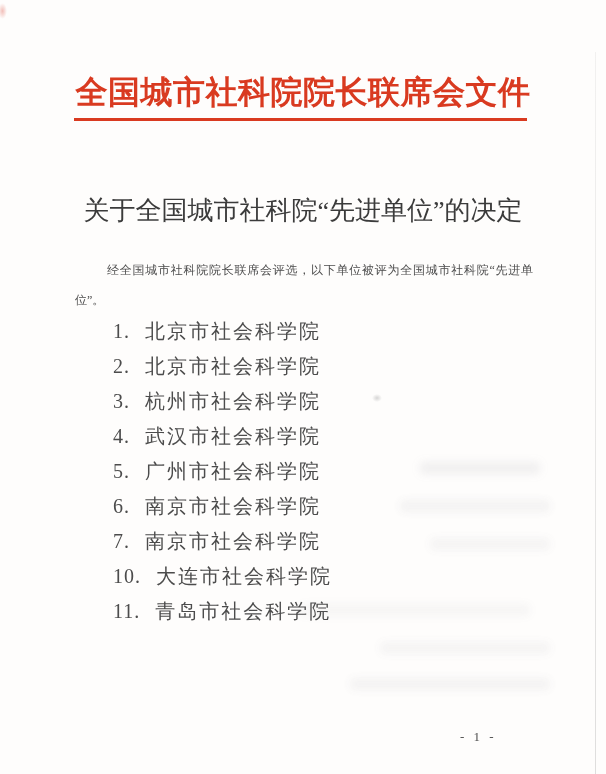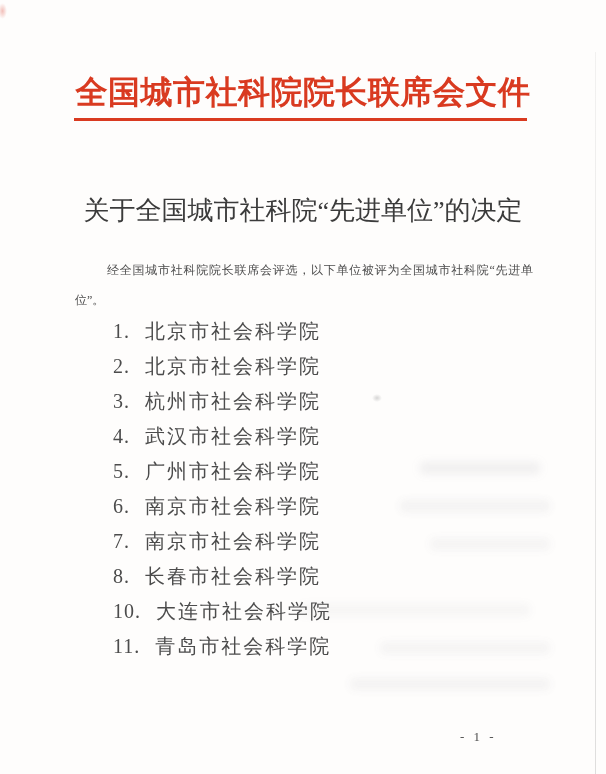--- a/index.html
+++ b/index.html
@@ -136,23 +136,20 @@
       </li>
 
       <li>
         <span class="num">6.</span><span class="unit-name">南京市社会科学院</span>
       </li>
 
       <li>
         <span class="num">7.</span><span class="unit-name">南京市社会科学院</span>
       </li>
 
-      <li>
-        <span class="num">8.</span><span class="unit-name">长春市社会科学院</span>
-      </li>
 
 
       <li>
         <span class="num">10.</span><span class="unit-name">大连市社会科学院</span>
       </li>
 
       <li>
         <span class="num">11.</span><span class="unit-name">青岛市社会科学院</span>
       </li>
     </ol>

